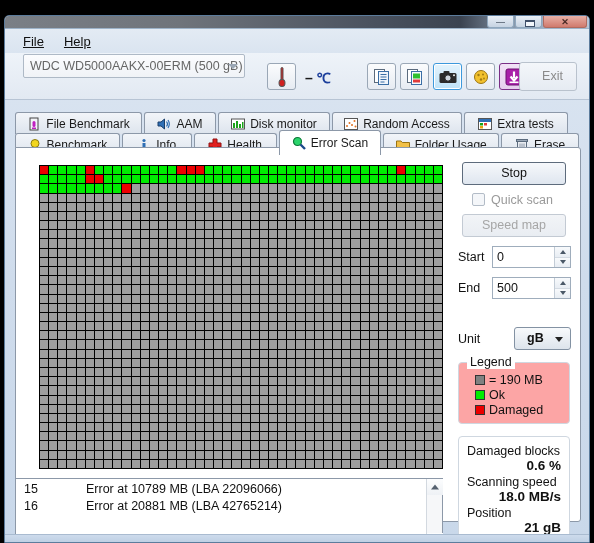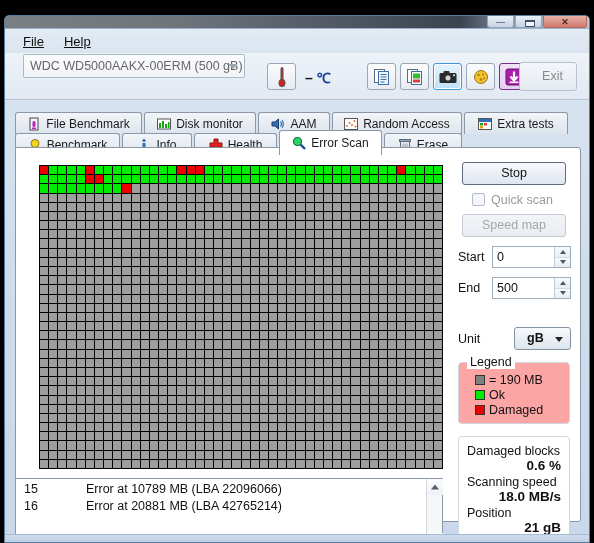--- a/index.html
+++ b/index.html
@@ -373,41 +373,41 @@
         <div class="tab" style="width:127px">
           <span class="tabicon">
             <svg width="14" height="14" viewBox="0 0 14 14">
                 <rect x="3" y="1" width="8" height="12" fill="#f2f4f8" stroke="#444"></rect>
                 <rect x="5.5" y="4" width="3" height="6" rx="1.5" fill="#c020c0"></rect>
                 <rect x="5" y="10.5" width="4" height="1.5" fill="#c020c0"></rect>
               </svg>
           </span>
           <span>File Benchmark</span>
         </div>
+        <div class="tab" style="width:72px">
+          <span class="tabicon">
+            <svg width="14" height="14" viewBox="0 0 14 14">
+                <path d="M1 5 H4 L7.5 2 V12 L4 9 H1 Z" fill="#2f6fb5" stroke="#1a3f6b"></path>
+                <path d="M9.5 4.5 Q11.5 7 9.5 9.5" stroke="#2f6fb5" fill="none" stroke-width="1.2"></path>
+                <path d="M11 3 Q13.6 7 11 11" stroke="#2f6fb5" fill="none" stroke-width="1.2"></path>
+              </svg>
+          </span>
+          <span>AAM</span>
+        </div>
         <div class="tab" style="width:112px">
           <span class="tabicon">
             <svg width="14" height="14" viewBox="0 0 14 14">
                 <rect x="0.5" y="2" width="13" height="10" fill="#fff" stroke="#555"></rect>
                 <rect x="2" y="6" width="2" height="5" fill="#19a319"></rect>
                 <rect x="5" y="4" width="2" height="7" fill="#19a319"></rect>
                 <rect x="8" y="7" width="2" height="4" fill="#19a319"></rect>
                 <rect x="11" y="5" width="1.5" height="6" fill="#19a319"></rect>
               </svg>
           </span>
           <span>Disk monitor</span>
-        </div>
-        <div class="tab" style="width:72px">
-          <span class="tabicon">
-            <svg width="14" height="14" viewBox="0 0 14 14">
-                <path d="M1 5 H4 L7.5 2 V12 L4 9 H1 Z" fill="#2f6fb5" stroke="#1a3f6b"></path>
-                <path d="M9.5 4.5 Q11.5 7 9.5 9.5" stroke="#2f6fb5" fill="none" stroke-width="1.2"></path>
-                <path d="M11 3 Q13.6 7 11 11" stroke="#2f6fb5" fill="none" stroke-width="1.2"></path>
-              </svg>
-          </span>
-          <span>AAM</span>
         </div>
         <div class="tab" style="width:130px">
           <span class="tabicon">
             <svg width="14" height="14" viewBox="0 0 14 14">
                 <rect x="0.5" y="1.5" width="13" height="11" fill="#fff" stroke="#555"></rect>
                 <circle cx="3" cy="9" r="1" fill="#e07020"></circle>
                 <circle cx="5.5" cy="6" r="1" fill="#e07020"></circle>
                 <circle cx="8" cy="8" r="1" fill="#e07020"></circle>
                 <circle cx="10.5" cy="4" r="1" fill="#e07020"></circle>
                 <circle cx="11.5" cy="9.5" r="1" fill="#e07020"></circle>
@@ -457,20 +457,28 @@
           <span>Health</span>
         </div>
         <div class="tab active" style="width:103px">
           <span class="tabicon">
             <svg width="14" height="14" viewBox="0 0 14 14">
                 <circle cx="5.5" cy="5.5" r="4" fill="#2bd46b" stroke="#0f7a3a" stroke-width="1.2"></circle>
                 <line x1="8.5" y1="8.5" x2="13" y2="13" stroke="#1b4a8a" stroke-width="2.4"></line>
               </svg>
           </span>
           <span>Error Scan</span>
+        </div>
+        <div class="tab" style="width:116px">
+          <span class="tabicon">
+            <svg width="14" height="14" viewBox="0 0 14 14">
+                <path d="M0.5 3 H5 L6.3 4.5 H13.5 V12 H0.5 Z" fill="#f2c046" stroke="#9a7312"></path>
+              </svg>
+          </span>
+          <span>Folder Usage</span>
         </div>
         <div class="tab" style="width:78px">
           <span class="tabicon">
             <svg width="14" height="14" viewBox="0 0 14 14">
                 <rect x="2.5" y="3.5" width="9" height="9.5" fill="#e9ecf1" stroke="#5b6b7d"></rect>
                 <rect x="1.5" y="1.5" width="11" height="2" fill="#9aa7b6" stroke="#5b6b7d"></rect>
                 <line x1="5" y1="5.5" x2="5" y2="11.5" stroke="#8c98a8"></line>
                 <line x1="7" y1="5.5" x2="7" y2="11.5" stroke="#8c98a8"></line>
                 <line x1="9" y1="5.5" x2="9" y2="11.5" stroke="#8c98a8"></line>
               </svg>

